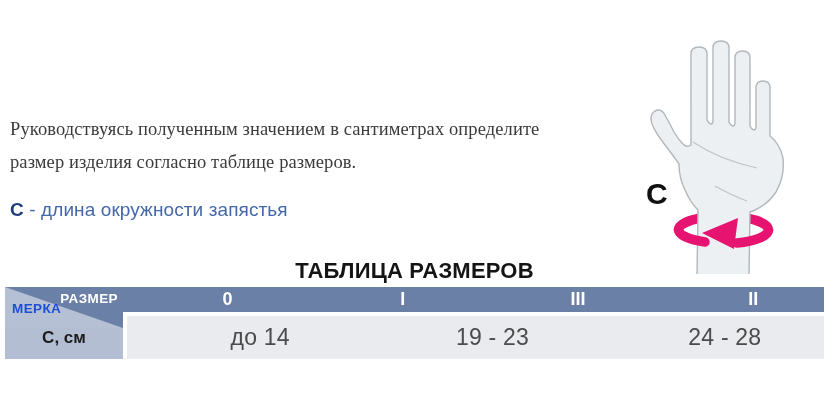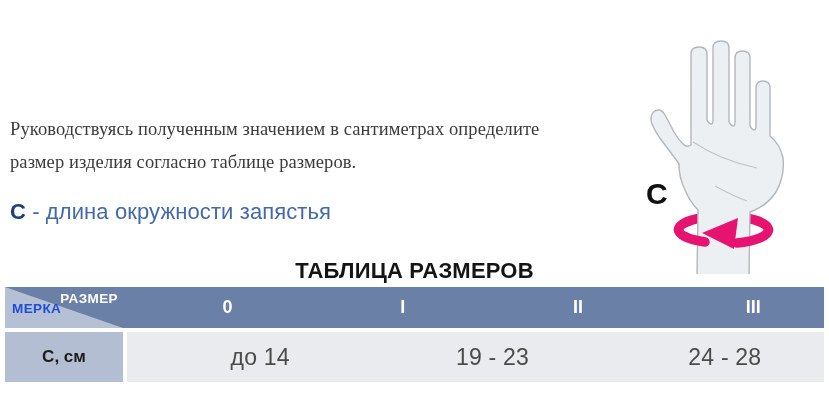--- a/index.html
+++ b/index.html
@@ -22,21 +22,21 @@
   
   .para{
     position:absolute;left:10px;width:640px;
     font-size:18.5px;line-height:33px;color:var(--body-text);
     white-space:pre-line;letter-spacing:.1px;
   }
   .para-1{top:33px;}
   .para-2{top:113px;font-family:Liberation Serif, serif;}
   .measure-def{
     position:absolute;left:10px;top:199px;
-    font-size:22px;color:var(--blue);letter-spacing:.1px;
+    font-size:19px;color:var(--blue);letter-spacing:.1px;
   }
   .measure-def .c-letter{font-weight:700;color:var(--blue-dark);}
 
   
   .figure{position:absolute;left:645px;top:38px;width:150px;height:236px;}
   .figure svg{display:block;}
   .figure-label{
     position:absolute;left:1px;top:140px;
     font-size:30px;font-weight:700;color:#101010;line-height:32px;
   }
@@ -45,21 +45,21 @@
   .table-title{
     position:absolute;top:241px;left:0;width:829px;
     text-align:center;font-size:22px;font-weight:700;color:#141414;
     letter-spacing:.2px;
     margin-top:17px;
   }
 
   
   .size-table{position:absolute;left:5px;top:287px;width:819px;}
   .header-row{
-    position:relative;display:flex;height:41px;
+    position:relative;display:flex;height:25px;
     background:var(--header-bg);
   }
   .corner-cell{
     position:relative;width:118px;height:41px;flex:0 0 118px;
     background:var(--corner-light-bg);
   }
   .corner-dark{
     position:absolute;inset:0;background:var(--header-bg);
     clip-path:polygon(0 0,100% 0,100% 100%);
   }
@@ -69,21 +69,21 @@
   }
   .corner-bottom-label{
     position:absolute;bottom:12px;left:7px;
     font-size:13.5px;font-weight:700;color:#1d4ed8;letter-spacing:.4px;
   }
   .col-head{
     flex:1;display:flex;align-items:center;justify-content:center;
     font-size:18px;font-weight:700;color:#ffffff;
   }
   .col-head span{transform:translateX(17px);}
-  .data-row{display:flex;height:50px;margin-top:4px;}
+  .data-row{display:flex;height:43px;margin-top:4px;}
   .row-label{
     flex:0 0 118px;width:118px;margin-right:4px;
     background:var(--row-label-bg);
     display:flex;align-items:center;justify-content:center;
     font-size:17px;font-weight:700;color:#1c1c1c;
   }
   .value-cell{
     flex:1;background:var(--cell-bg);
     display:flex;align-items:center;justify-content:center;
     font-size:23px;color:#4b4b4b;letter-spacing:.2px;
@@ -139,24 +139,24 @@
         <div class="corner-top-label">РАЗМЕР</div>
         <div class="corner-bottom-label">МЕРКА</div>
       </div>
       <div class="col-head">
           <span>0</span>
         </div>
       <div class="col-head">
           <span>I</span>
         </div>
       <div class="col-head">
-          <span>II</span>
+          <span>III</span>
         </div>
       <div class="col-head">
-          <span>III</span>
+          <span>II</span>
         </div>
     </div>
     <div class="data-row">
       <div class="row-label">С, см</div>
       <div class="value-cell">
           <span>до 14</span>
         </div>
       <div class="value-cell">
           <span>19 - 23</span>
         </div>

